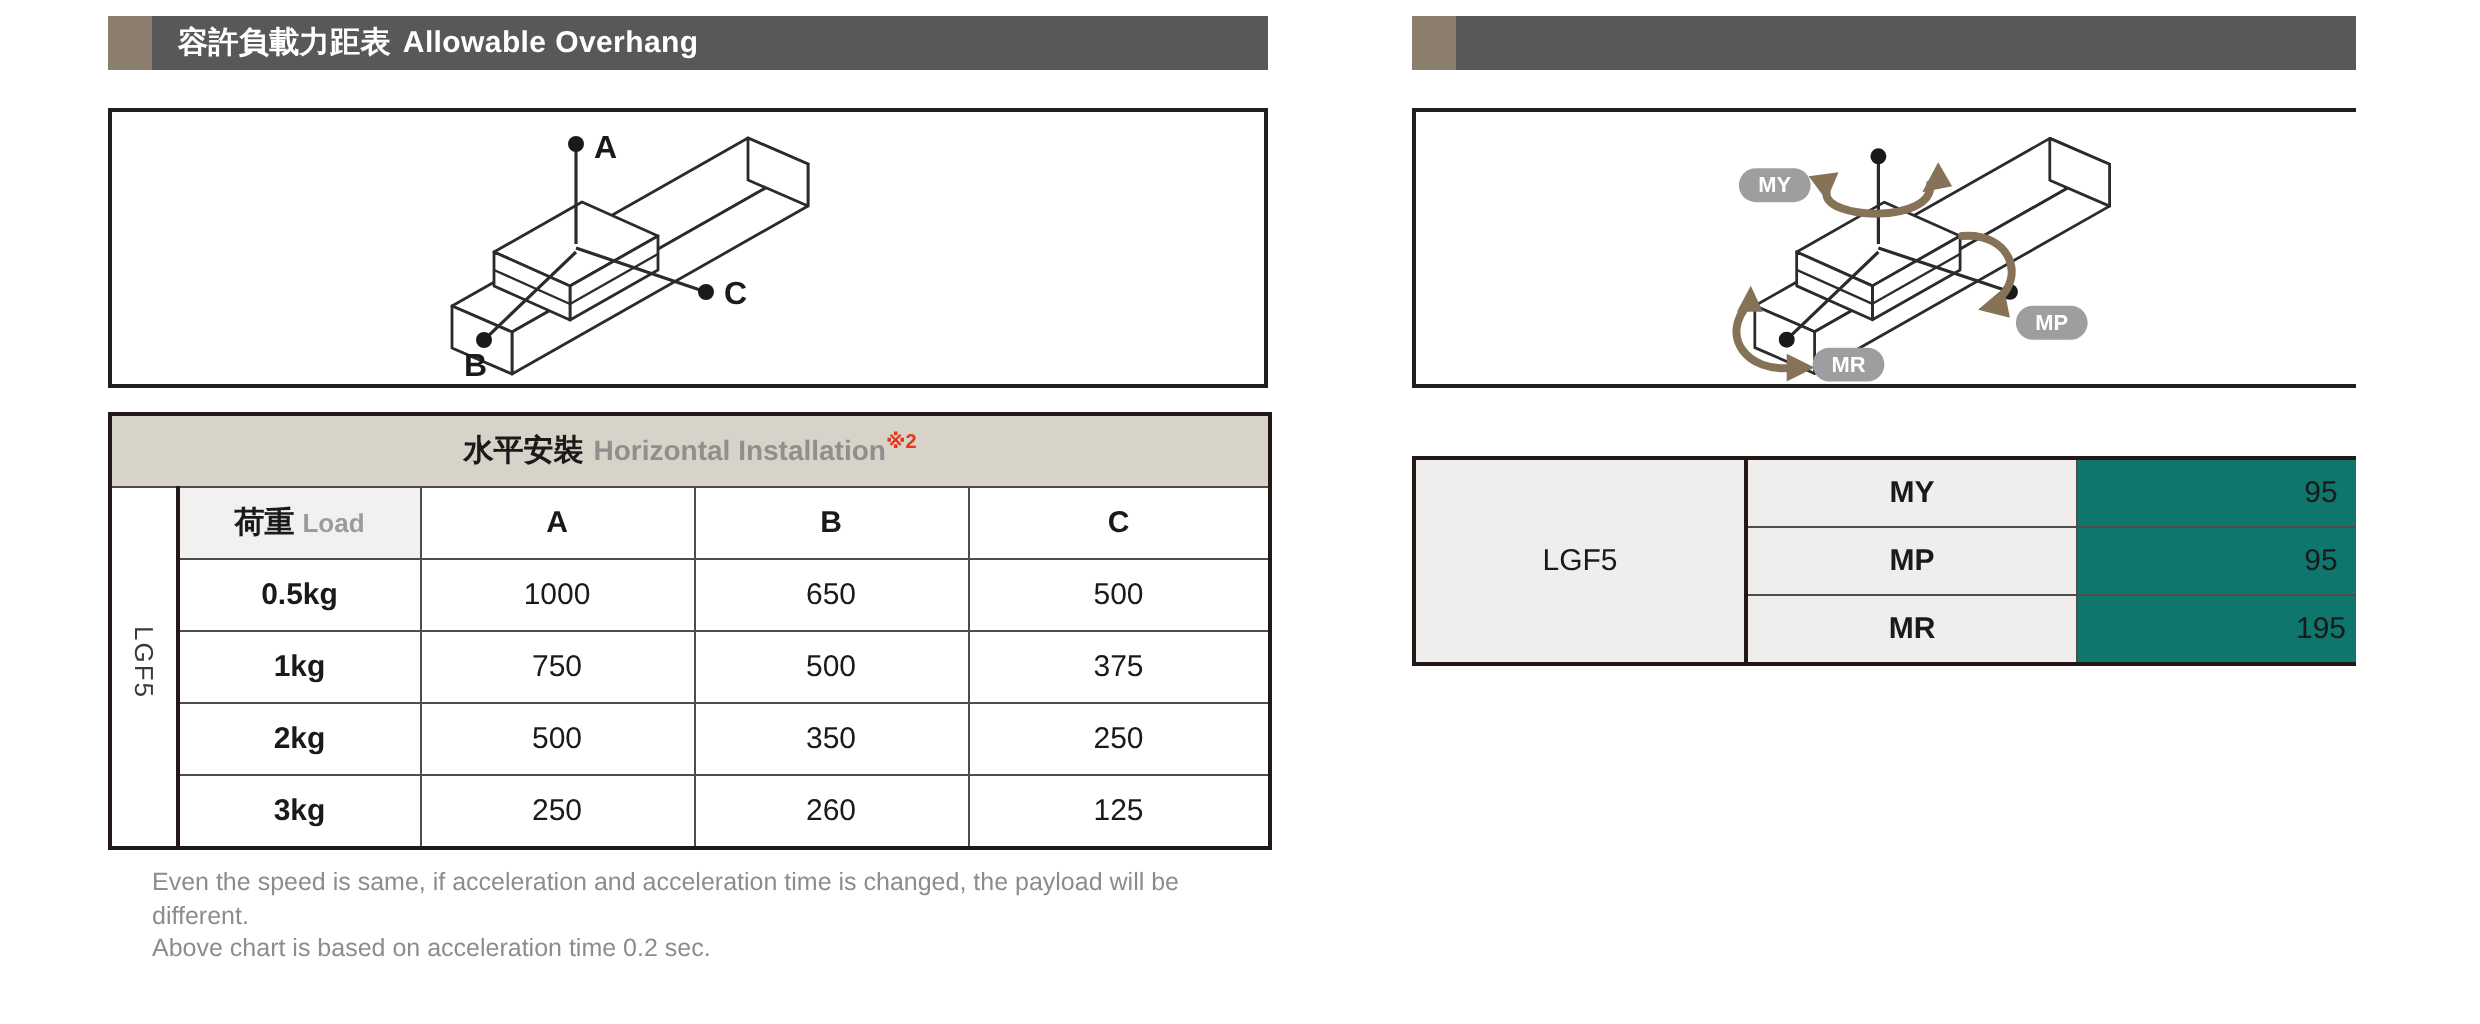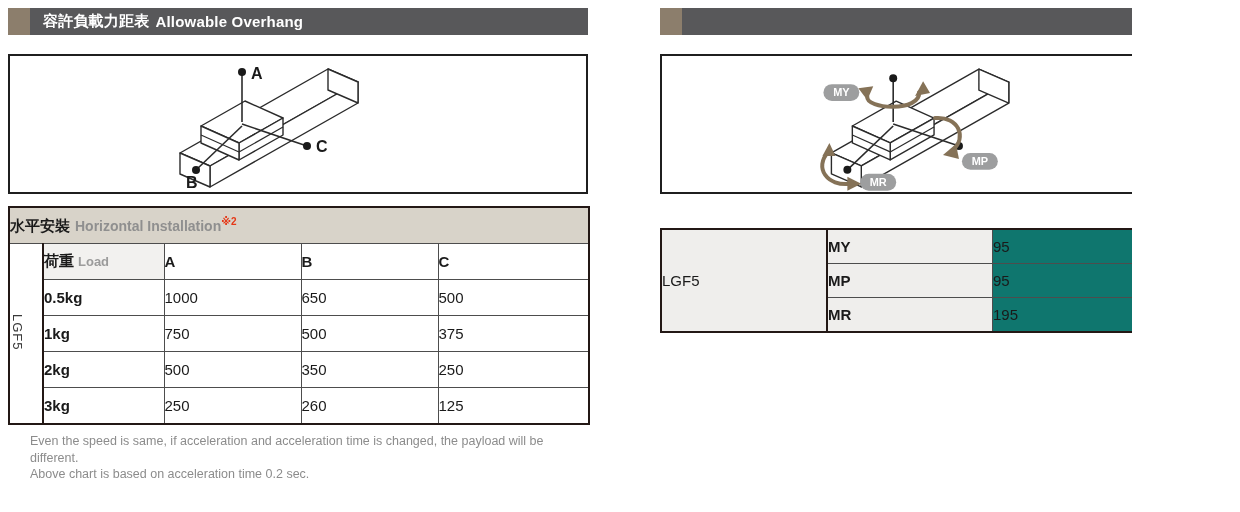--- a/index.html
+++ b/index.html
@@ -1,17 +1,17 @@
 <!DOCTYPE html>
 <html><head>
 <meta charset="utf-8">
 <style>
   html,body{margin:0;padding:0;background:#fff;}
   body{font-family:"Liberation Sans","DejaVu Sans",sans-serif;color:#1a1a1a;}
-  .page{position:relative;width:1132px;height:512px;background:#fff;overflow:hidden;}
+  .page{position:relative;width:1132px;height:512px;background:#fff;overflow:hidden;margin-left:46px;}
   .col{position:absolute;top:8px;display:flex;flex-direction:column;}
   .col.left{left:8px;width:580px;}
   .col.right{left:660px;width:578px;}
 
   
   .section-header{display:flex;align-items:stretch;height:27px;background:#58585a;}
   .section-header .accent{width:22px;background:#8c7e6c;}
   .section-header h2{margin:0;display:flex;align-items:center;padding-left:13px;
     font-size:15px;font-weight:bold;color:#fff;letter-spacing:.2px;white-space:nowrap;}
   .section-header h2 .en{margin-left:6px;}
@@ -25,21 +25,21 @@
   .pt-label{font-size:16px;font-weight:bold;fill:#1a1a1a;}
   .rot{fill:none;stroke:#857257;stroke-width:4;stroke-linecap:round;}
   .rot-head{fill:#857257;stroke:none;}
   .badge{fill:#9d9e9f;stroke:none;}
   .badge-label{font-size:11px;font-weight:bold;fill:#fff;text-anchor:middle;}
 
   .unit-label{margin-top:6px;height:16px;text-align:right;font-size:12px;color:#3f3f3f;}
 
   
   table{border-collapse:collapse;table-layout:fixed;}
-  td{border:1px solid #4d4d4d;text-align:left;vertical-align:middle;padding:0;}
+  td{border:1px solid #4d4d4d;text-align:center;vertical-align:middle;padding:0;}
   .overhang-table{margin-top:12px;width:580px;border:2px solid #231815;}
   .overhang-table .title-row td{height:35px;background:#d8d3c9;border-bottom:1px solid #4d4d4d;}
   .t-zh{font-size:15px;font-weight:bold;color:#1a1a1a;}
   .t-en{font-size:14px;font-weight:bold;color:#8f8f8f;margin-left:5px;}
   .t-note{font-size:10px;font-weight:bold;color:#e53817;vertical-align:super;}
   .model-cell{width:34px;background:#efeeec;border-right:2px solid #231815;}
   .model-cell .vertical{writing-mode:vertical-rl;font-size:13px;color:#3a3a3a;letter-spacing:1px;}
   .overhang-table td{height:35px;background:#fff;font-size:15px;}
   .load-head{background:#f2f1ef !important;}
   .lh-zh{font-size:15px;font-weight:bold;color:#1a1a1a;}

